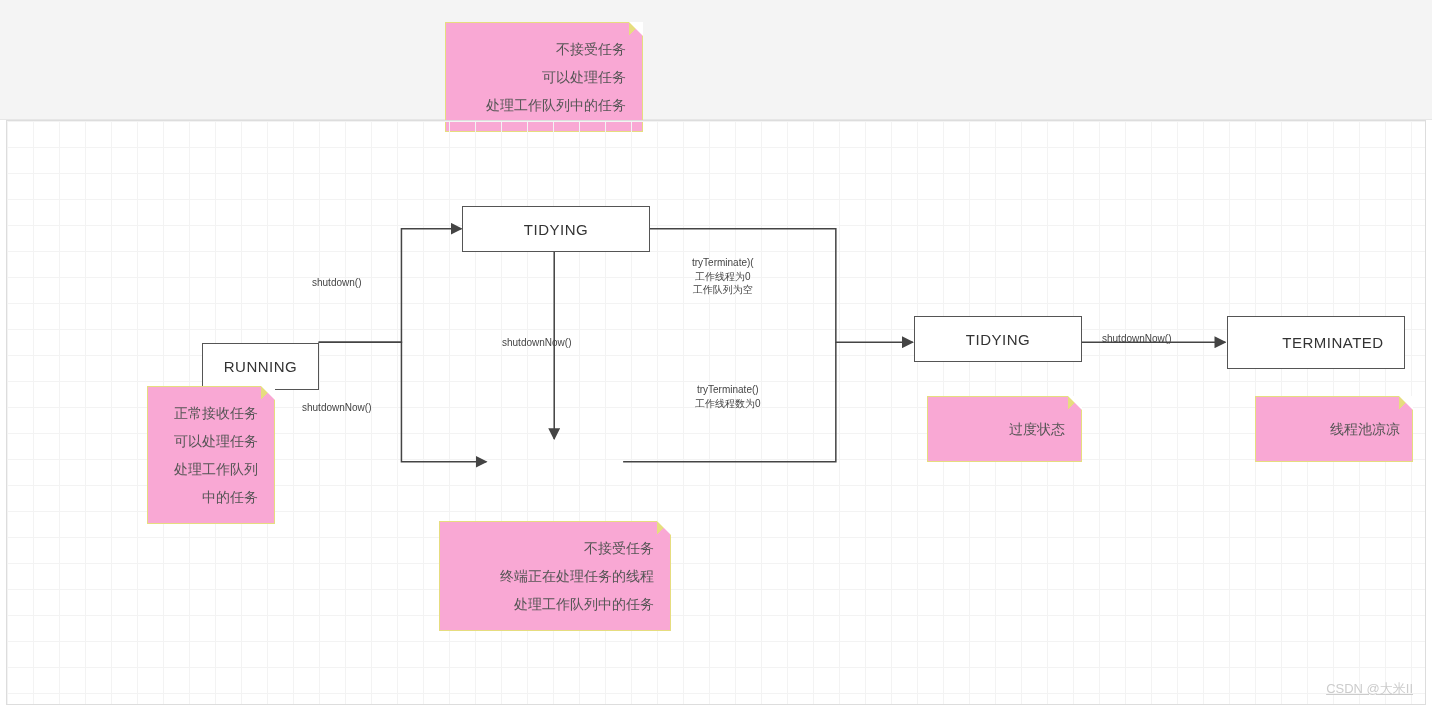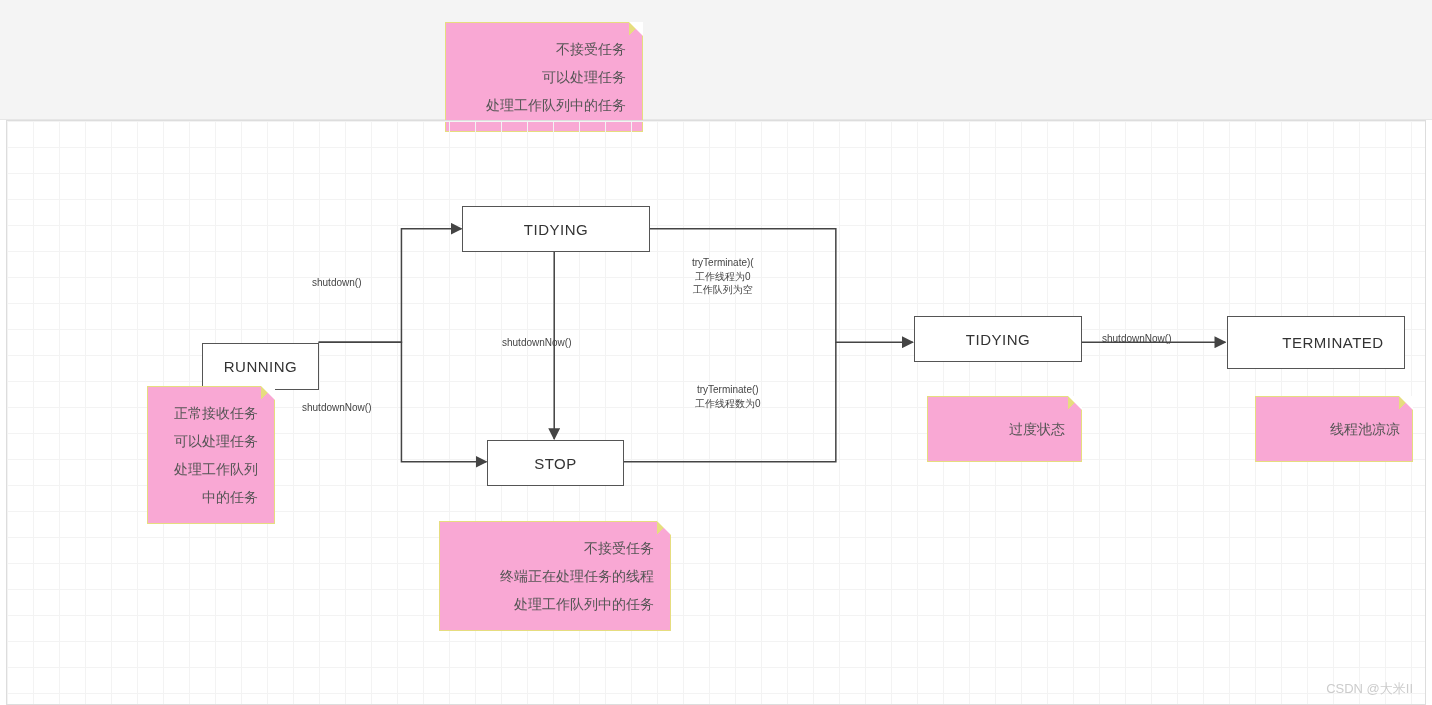--- a/index.html
+++ b/index.html
@@ -80,20 +80,21 @@
     background: transparent;
     line-height: 1.35;
   }
   .watermark {
     position: absolute;
     right: 12px;
     bottom: 6px;
     font-size: 13px;
     color: #ccc;
     z-index: 20;
+    text-decoration: underline;
   }
 </style>
 </head>
 <body>
 
 <div class="top-band">
   <div class="note" style="left:445px; top:22px; width:198px;">
     <span>不接受任务</span><br>
     <span>可以处理任务</span><br>
     <span>处理工作队列中的任务</span>
@@ -120,23 +121,20 @@
     <path d="M 617 342 L 830 342 L 830 222" fill="none" stroke="#444" stroke-width="1.5"></path>
 
     <path d="M 1075 222 L 1220 222" fill="none" stroke="#444" stroke-width="1.5" marker-end="url(#arrow)"></path>
   </svg>
 
   <div class="box" style="left:195px; top:200px; width:117px; height:47px;margin-top:22px;">
     <span>RUNNING</span>
   </div>
   <div class="box" style="left:455px; top:85px; width:188px; height:46px;">
     <span>TIDYING</span>
-  </div>
-  <div class="box" style="left:480px; top:319px; width:137px; height:46px;">
-    <span>STOP</span>
   </div>
   <div class="box" style="left:907px; top:195px; width:168px; height:46px;">
     <span>TIDYING</span>
   </div>
   <div class="box" style="left:1220px; top:195px; width:178px; height:53px;padding-left:44px;">
     <span>TERMINATED</span>
   </div>
 
   <div class="edge-label" style="left:305px; top:155px;">shutdown()</div>
 

